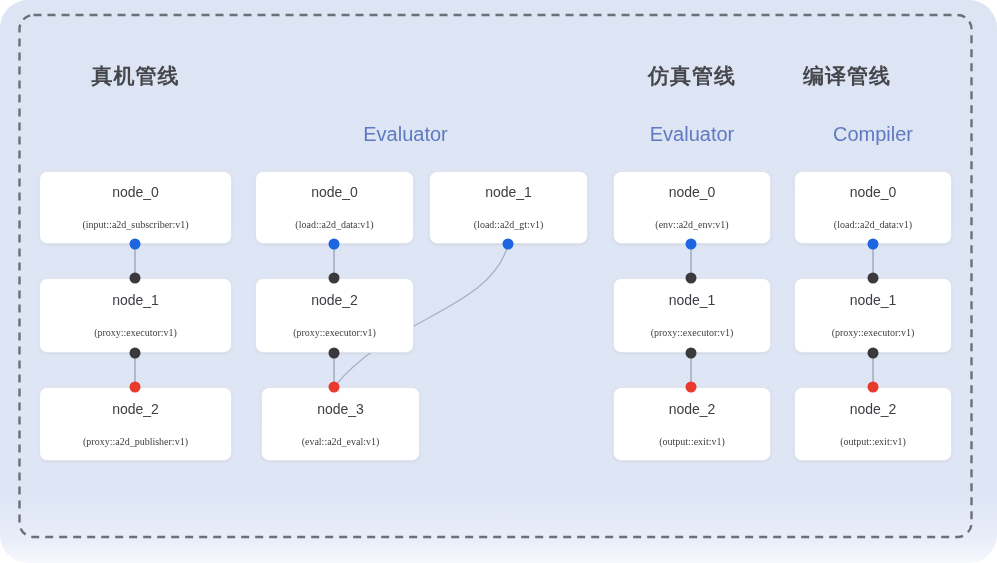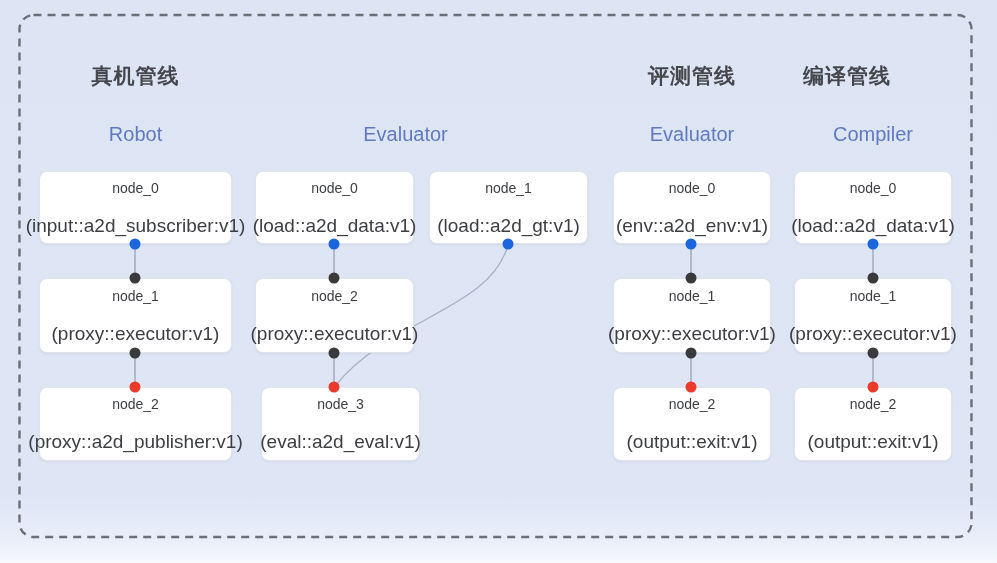--- a/index.html
+++ b/index.html
@@ -7,20 +7,21 @@
   body {
     font-family: "Liberation Sans", "DejaVu Sans", sans-serif;
     background: #ffffff;
   }
   .canvas {
     position: relative;
     width: 997px;
     height: 563px;
     overflow: hidden;
     background: linear-gradient(180deg, #dde4f4 0%, #dee5f5 88%, #e9eef9 96%, #f7f9fd 100%);
+    border-radius: 28px;
   }
   .lines-layer {
     position: absolute;
     left: 0; top: 0;
     width: 997px; height: 563px;
     z-index: 1;
   }
   .hdr-zh {
     position: absolute;
     top: 62px;
@@ -52,23 +53,24 @@
     justify-content: center;
     gap: 21px;
     z-index: 2;
   }
   .node-name {
     font-size: 14px;
     color: #3c3e43;
     line-height: 1;
   }
   .node-type {
-    font-size: 19px;
+    font-size: 10px;
     color: #3c3e43;
     line-height: 1;
+    font-family: Liberation Serif, serif;
   }
   .port-dot {
     position: absolute;
     width: 11px;
     height: 11px;
     border-radius: 50%;
     transform: translate(-50%, -50%);
     z-index: 3;
   }
   .port-blue { background: #1b66de; }
@@ -92,25 +94,24 @@
       <line x1="334" y1="244" x2="334" y2="278"></line>
       <line x1="334" y1="353" x2="334" y2="387"></line>
       <line x1="691" y1="244" x2="691" y2="278"></line>
       <line x1="691" y1="353" x2="691" y2="387"></line>
       <line x1="873" y1="244" x2="873" y2="278"></line>
       <line x1="873" y1="353" x2="873" y2="387"></line>
     </g>
   </svg>
 
   <div class="hdr-zh" style="left:39px;width:193px">真机管线</div>
-  <div class="hdr-en" style="left:39px;width:193px">Robot</div>
 
   <div class="hdr-en" style="left:239px;width:333px">Evaluator</div>
 
-  <div class="hdr-zh" style="left:613px;width:158px">评测管线</div>
+  <div class="hdr-zh" style="left:613px;width:158px">仿真管线</div>
   <div class="hdr-en" style="left:613px;width:158px">Evaluator</div>
 
   <div class="hdr-zh" style="left:768px;width:158px">编译管线</div>
   <div class="hdr-en" style="left:794px;width:158px">Compiler</div>
 
   <div class="node-box" style="left:39px;top:171px;width:193px;height:73px">
     <div class="node-name">node_0</div>
     <div class="node-type">(input::a2d_subscriber:v1)</div>
   </div>
   <div class="node-box" style="left:39px;top:278px;width:193px;height:75px">

